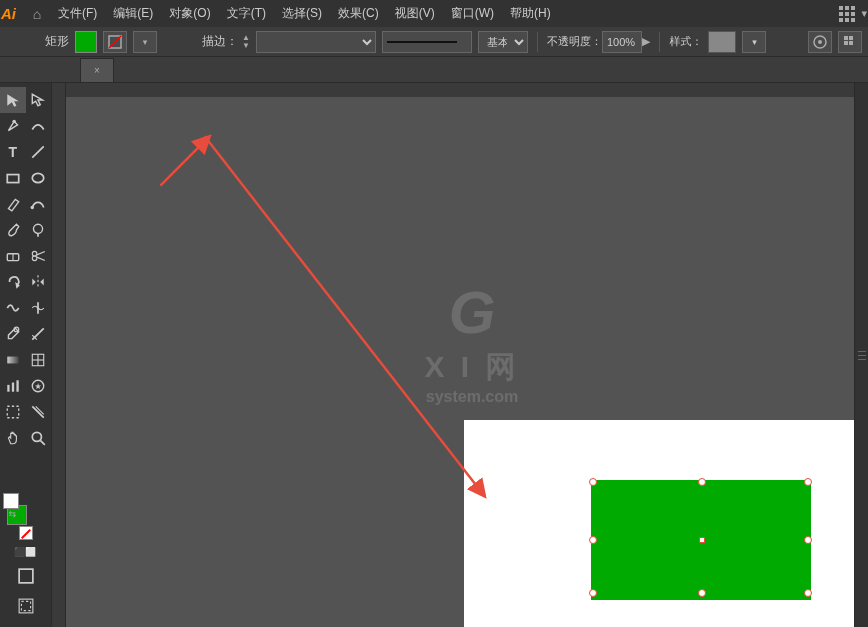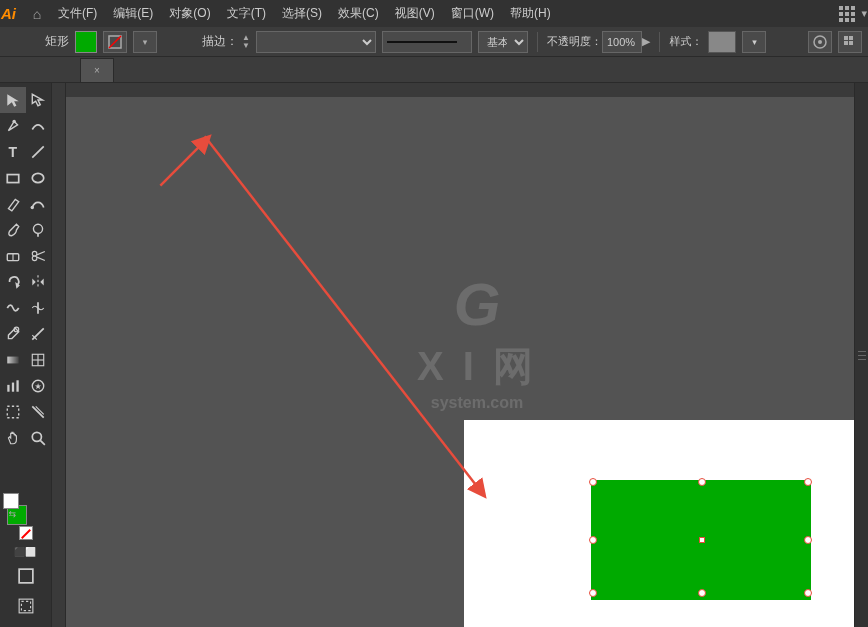--- a/index.html
+++ b/index.html
@@ -230,21 +230,21 @@
       color: rgba(255,255,255,0.15);
       font-size: 40px;
       font-weight: bold;
       pointer-events: none;
       white-space: nowrap;
       display: flex;
       flex-direction: column;
       align-items: center;
     }
     .watermark-g { font-size: 60px; font-style: italic; }
-    .watermark-xi { font-size: 40px; letter-spacing: 4px; }
+    .watermark-xi { font-size: 30px; letter-spacing: 4px; }
     .watermark-url { font-size: 16px; }
 
     
     #white-canvas {
       position: absolute;
       bottom: 0;
       right: 0;
       width: 390px;
       height: 207px;
       background: white;

